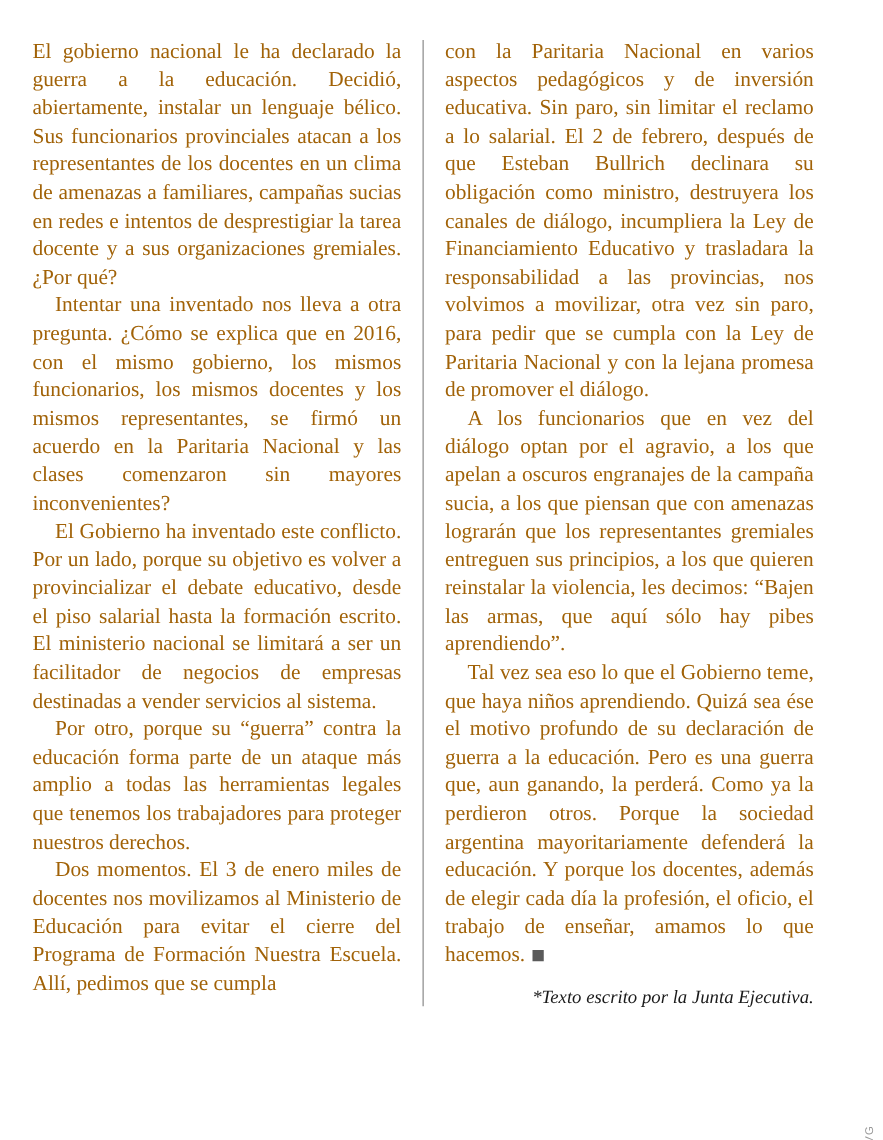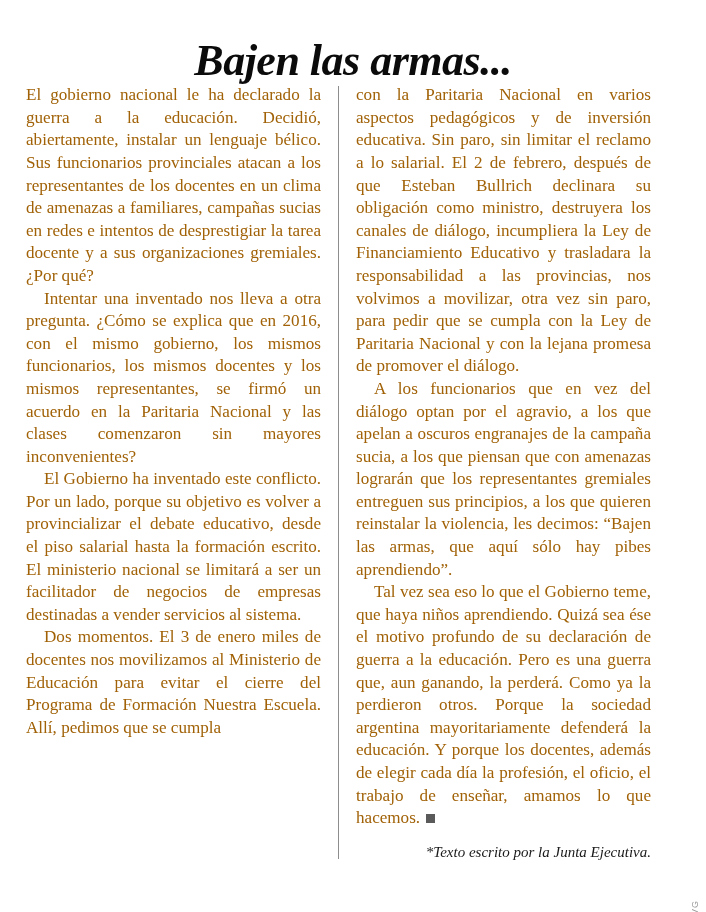--- a/index.html
+++ b/index.html
@@ -103,29 +103,29 @@
     transform: rotate(-90deg);
     transform-origin: right bottom;
     letter-spacing: 1px;
   }
 </style>
 </head>
 <body>
 
 <div class="page">
 
-  <h1 class="headline">Bajen las armas...</h1>
 
 
   <div class="columns">
 
     <div class="col left">
       <p class="body first">El gobierno nacional le ha declarado la guerra a la educación. Decidió, abiertamente, instalar un lenguaje bélico. Sus funcionarios provinciales atacan a los representantes de los docentes en un clima de amenazas a familiares, campañas sucias en redes e intentos de desprestigiar la tarea docente y a sus organizaciones gremiales. ¿Por qué?</p>
       <p class="body">Intentar una inventado nos lleva a otra pregunta. ¿Cómo se explica que en 2016, con el mismo gobierno, los mismos funcionarios, los mismos docentes y los mismos representantes, se firmó un acuerdo en la Paritaria Nacional y las clases comenzaron sin mayores inconvenientes?</p>
       <p class="body">El Gobierno ha inventado este conflicto. Por un lado, porque su objetivo es volver a provincializar el debate educativo, desde el piso salarial hasta la formación escrito. El ministerio nacional se limitará a ser un facilitador de negocios de empresas destinadas a vender servicios al sistema.</p>
+      <p class="body">Por otro, porque su “guerra” contra la educación forma parte de un ataque más amplio a todas las herramientas legales que tenemos los trabajadores para proteger nuestros derechos.</p>
       <p class="body">Dos momentos. El 3 de enero miles de docentes nos movilizamos al Ministerio de Educación para evitar el cierre del Programa de Formación Nuestra Escuela. Allí, pedimos que se cumpla</p>
     </div>
 
     <div class="divider"></div>
 
     <div class="col right">
       <p class="body first">con la Paritaria Nacional en varios aspectos pedagógicos y de inversión educativa. Sin paro, sin limitar el reclamo a lo salarial. El 2 de febrero, después de que Esteban Bullrich declinara su obligación como ministro, destruyera los canales de diálogo, incumpliera la Ley de Financiamiento Educativo y trasladara la responsabilidad a las provincias, nos volvimos a movilizar, otra vez sin paro, para pedir que se cumpla con la Ley de Paritaria Nacional y con la lejana promesa de promover el diálogo.</p>
       <p class="body">A los funcionarios que en vez del diálogo optan por el agravio, a los que apelan a oscuros engranajes de la campaña sucia, a los que piensan que con amenazas lograrán que los representantes gremiales entreguen sus principios, a los que quieren reinstalar la violencia, les decimos: “Bajen las armas, que aquí sólo hay pibes aprendiendo”.</p>
       <p class="body"><span>Tal vez sea eso lo que el Gobierno teme, que haya niños aprendiendo. Quizá sea ése el motivo profundo de su declaración de guerra a la educación. Pero es una guerra que, aun ganando, la perderá. Como ya la perdieron otros. Porque la sociedad argentina mayoritariamente defenderá la educación. Y porque los docentes, además de elegir cada día la profesión, el oficio, el trabajo de enseñar, amamos lo que hacemos.</span><span class="endmark"></span></p>
       <div class="footnote">*Texto escrito por la Junta Ejecutiva.</div>

